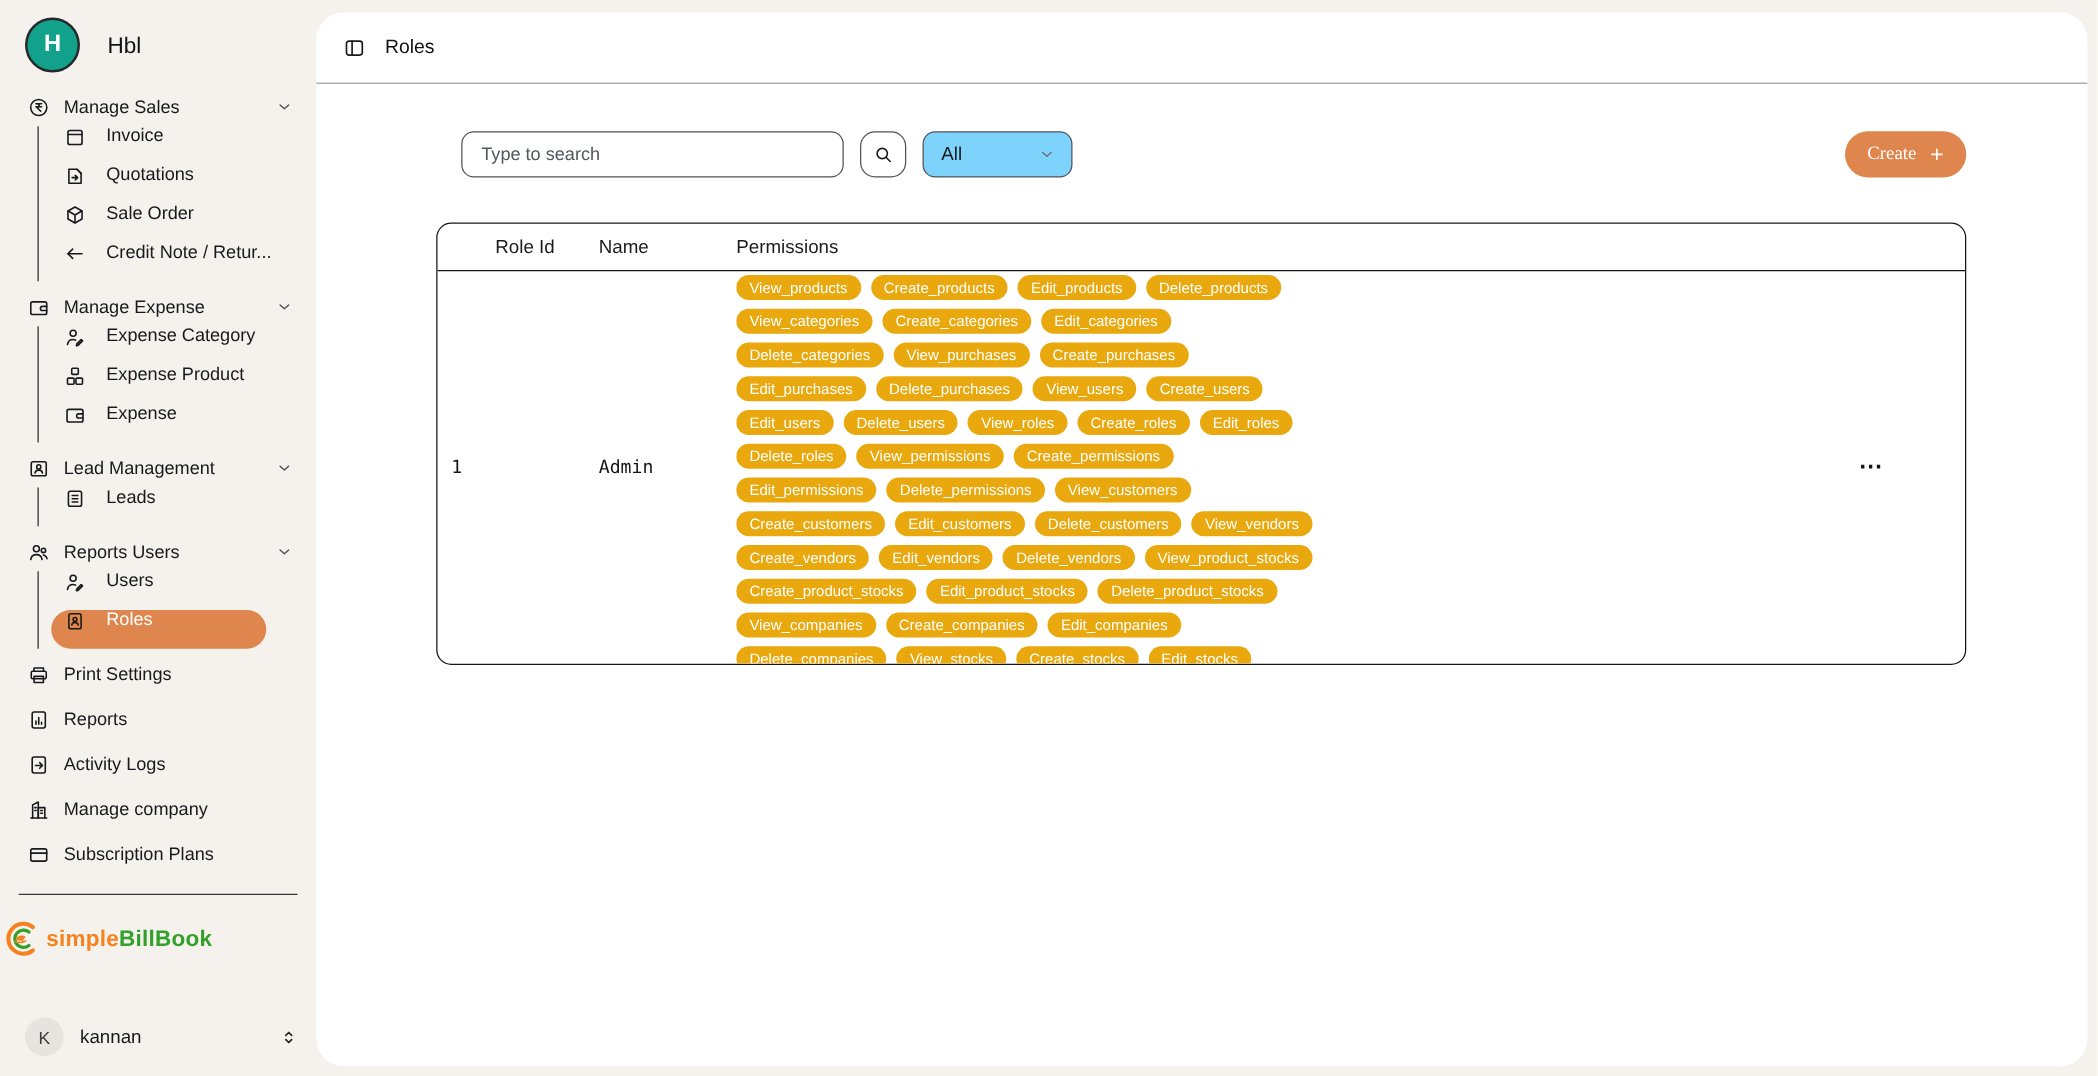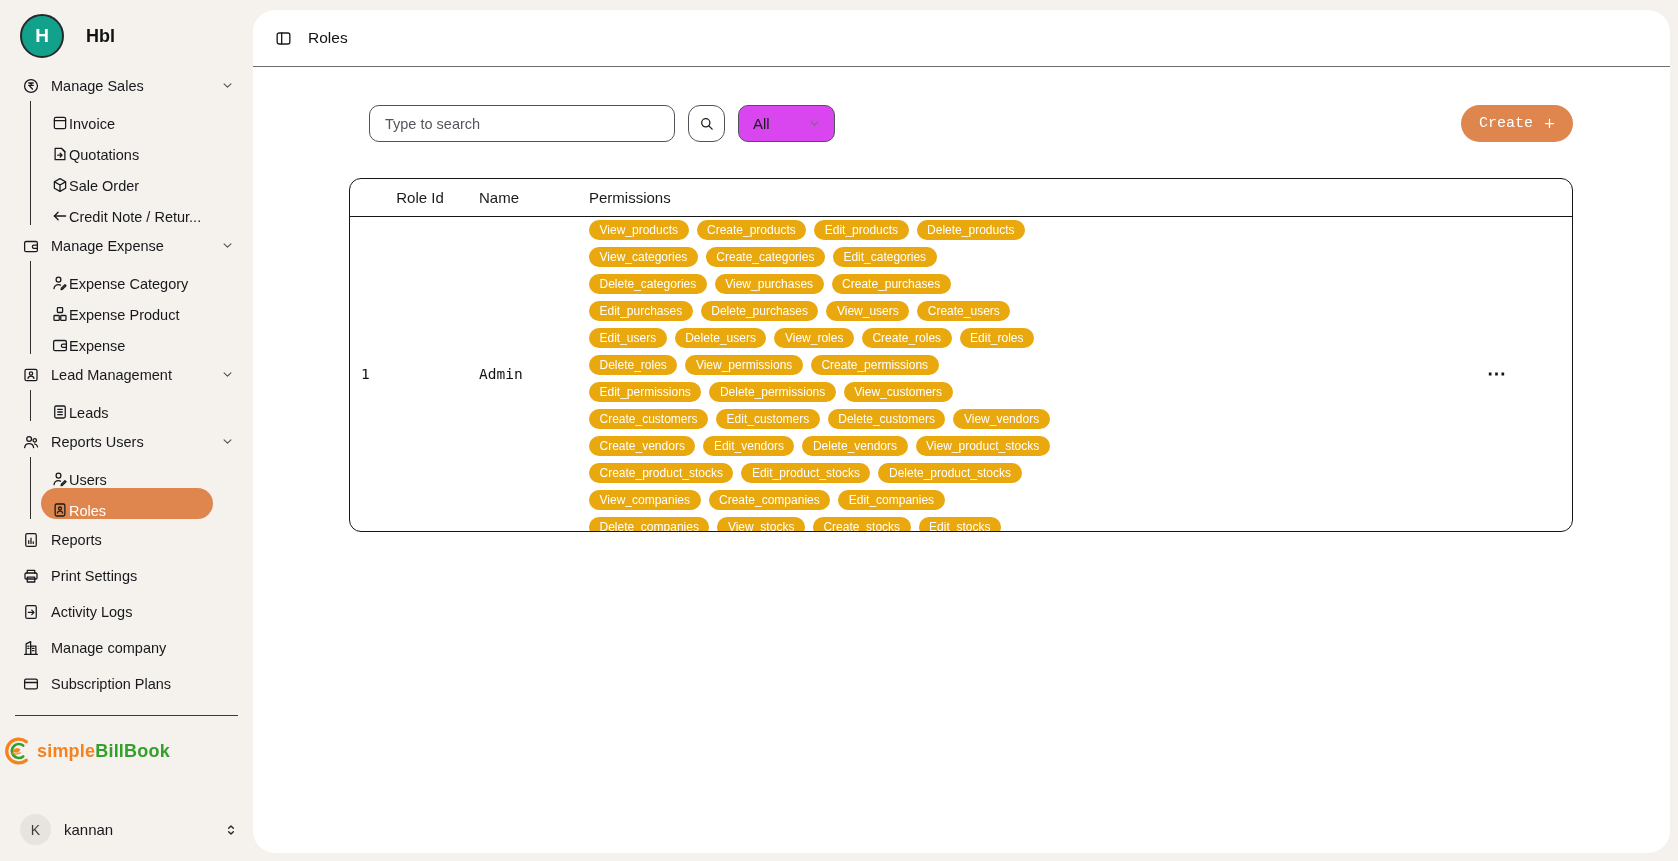--- a/index.html
+++ b/index.html
@@ -6,30 +6,30 @@
   html,body { width:1678px; height:861px; overflow:hidden; }
   body { background:#f5f1ec; font-family:"Liberation Sans", sans-serif; color:#17191c; }
   .app { position:relative; width:1678px; height:861px; }
 
   
   .sidebar { position:absolute; left:0; top:0; width:253px; height:861px; background:#f5f1ec; }
   .brand { display:flex; align-items:center; gap:22px; padding:14px 20px 12px; }
   .brand-avatar { width:44px; height:44px; border-radius:50%; background:#12a28c; color:#fff;
     font-weight:700; font-size:19px; display:flex; align-items:center; justify-content:center;
     border:2px solid #26292b; }
-  .brand-name { font-size:18px; font-weight:700; color:#101214; }
+  .brand-name { font-size:18px; font-weight:400; color:#101214; }
 
   .nav { font-size:14.5px; }
   .nav-group { margin-bottom:5px; }
   .nav-item { display:flex; align-items:center; gap:11px; height:31px; padding:0 18px 0 22px; cursor:pointer; }
   .nav-item .icn, .child-item .icn { width:18px; height:18px; flex:0 0 18px; }
   .chev { margin-left:auto; color:#4b4f54; width:15px; height:15px; display:flex; }
   .chev svg { width:15px; height:15px; }
   .nav-children { margin-left:30px; border-left:1.6px solid #2f2f2f; margin-bottom:5px; }
-  .child-item { display:flex; align-items:flex-end; gap:0; height:31px; margin-left:10px; padding-left:10px; cursor:pointer; }
+  .child-item { display:flex; align-items:flex-start; gap:16px; height:31px; margin-left:10px; padding-left:10px; cursor:pointer; }
   .child-item.active { background:#de864e; color:#fff; border-radius:999px; margin-right:40px; }
   .child-item.active .icn { color:#1a1a1a; }
 
   .sidebar-divider { margin:16px 15px 0; border-top:1.6px solid #3a3a3a; }
   .footer-logo { display:flex; align-items:center; gap:3px; margin-top:18px; }
   .logo-text { font-size:18px; font-weight:700; letter-spacing:.2px; }
   .lt-orange { color:#f5821e; }
   .lt-green  { color:#33a02c; }
 
   .user-row { position:absolute; left:20px; right:14px; bottom:16px; display:flex; align-items:center; gap:13px; cursor:pointer; }
@@ -47,25 +47,25 @@
   .panel-toggle svg { width:19px; height:19px; }
   .page-title { font-size:15.5px; font-weight:500; color:#121212; }
 
   .toolbar { display:flex; align-items:center; gap:13px; margin:38px 97px 0 116px; }
   .search-input { width:306px; height:37px; border:1px solid #52525b; border-radius:10px;
     padding:0 15px; font-size:14.5px; font-family:"Liberation Sans", sans-serif; color:#222; background:#fff; outline:none; }
   .search-input::placeholder { color:#53565c; }
   .search-btn { width:37px; height:37px; border:1px solid #52525b; border-radius:12px; background:#fff;
     display:flex; align-items:center; justify-content:center; cursor:pointer; color:#1c1c1c; }
   .search-btn svg { width:17px; height:17px; }
-  .filter-select { width:97px; height:37px; border:1px solid #52525b; border-radius:10px; background:#d946ef;
+  .filter-select { width:120px; height:37px; border:1px solid #52525b; border-radius:10px; background:#7dd3fc;
     display:flex; align-items:center; justify-content:space-between; padding:0 12px 0 14px; font-size:15px; cursor:pointer; }
   .filter-select .chev { margin-left:auto; color:#6b6f75; }
   .create-btn { margin-left:auto; height:37px; padding:0 16px 0 18px; background:#de864e; border:none;
-    border-radius:999px; color:#fff; font-size:15px; font-family:Liberation Mono, monospace;
+    border-radius:999px; color:#fff; font-size:15px; font-family:Liberation Serif, serif;
     display:flex; align-items:center; gap:9px; cursor:pointer; }
   .create-btn svg { width:15px; height:15px; }
 
   
   .roles-table { margin:36px 97px 0 96px; border:1px solid #161616; border-radius:12px; overflow:hidden; }
   .thead { display:flex; align-items:center; height:38px; border-bottom:1px solid #161616;
     font-size:15px; color:#1b1b1b; }
   .th-roleid { width:129px; padding-left:11px;text-align:center; }
   .th-name   { width:110px; }
   .th-perms  { flex:1; }
@@ -228,34 +228,34 @@
                 <circle cx="12" cy="10" r="2"></circle>
                 <path d="M8.5 16c.3-1.7 1.8-2.6 3.5-2.6s3.2.9 3.5 2.6"></path>
               </svg>
               <span>Roles</span>
             </div>
           </div>
         </div>
         <div class="nav-group">
           <div class="nav-item">
             <svg class="icn" viewBox="0 0 24 24" fill="none" stroke="currentColor" stroke-width="1.7" stroke-linecap="round" stroke-linejoin="round">
-              <rect x="5" y="3.5" width="14" height="17" rx="2"></rect>
-              <path d="M9 16.5v-3.5M12 16.5v-7M15 16.5v-2"></path>
-            </svg>
-            <span>Reports</span>
-          </div>
-        </div>
-        <div class="nav-group">
-          <div class="nav-item">
-            <svg class="icn" viewBox="0 0 24 24" fill="none" stroke="currentColor" stroke-width="1.7" stroke-linecap="round" stroke-linejoin="round">
               <path d="M7 8V4.5h10V8"></path>
               <rect x="4" y="8" width="16" height="8" rx="1.5"></rect>
               <path d="M7 13.5h10v6.5H7z"></path>
             </svg>
             <span>Print Settings</span>
+          </div>
+        </div>
+        <div class="nav-group">
+          <div class="nav-item">
+            <svg class="icn" viewBox="0 0 24 24" fill="none" stroke="currentColor" stroke-width="1.7" stroke-linecap="round" stroke-linejoin="round">
+              <rect x="5" y="3.5" width="14" height="17" rx="2"></rect>
+              <path d="M9 16.5v-3.5M12 16.5v-7M15 16.5v-2"></path>
+            </svg>
+            <span>Reports</span>
           </div>
         </div>
         <div class="nav-group">
           <div class="nav-item">
             <svg class="icn" viewBox="0 0 24 24" fill="none" stroke="currentColor" stroke-width="1.7" stroke-linecap="round" stroke-linejoin="round">
               <rect x="5" y="3.5" width="14" height="17" rx="2"></rect>
               <path d="M8.5 12.5h7M13 9.5l3 3-3 3"></path>
             </svg>
             <span>Activity Logs</span>
           </div>

